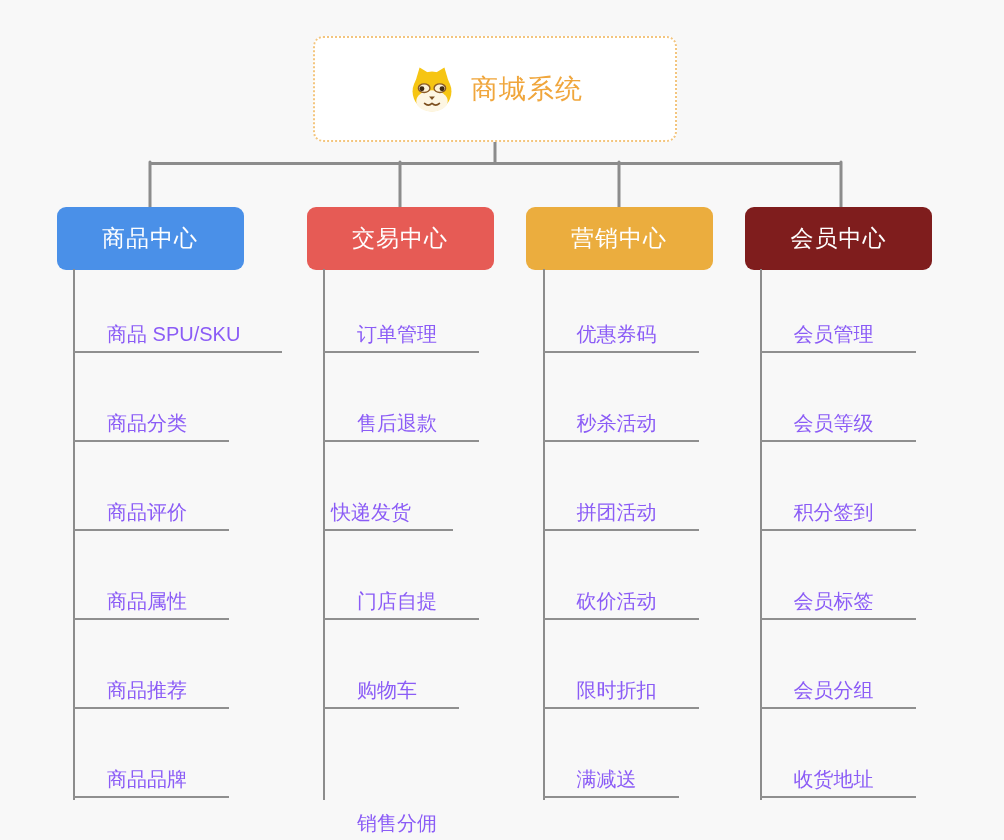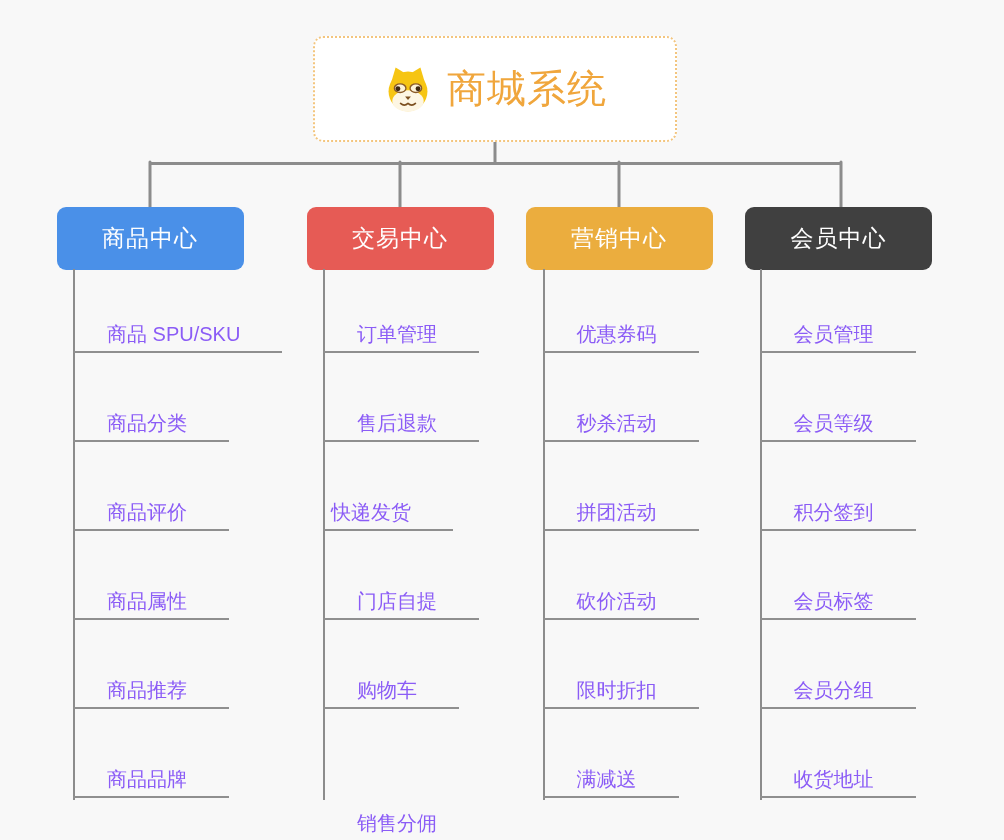--- a/index.html
+++ b/index.html
@@ -29,21 +29,21 @@
     box-sizing: border-box;
     background: #ffffff;
     border: 2px dotted #f3c57e;
     border-radius: 10px;
     display: flex;
     align-items: center;
     justify-content: center;
     gap: 14px;
   }
   .root-title {
-    font-size: 39px;
+    font-size: 27px;
     color: #f0a63c;
     letter-spacing: 1px;
     white-space: nowrap;
   }
   .doge {
     width: 50px; height: 48px;
     flex: 0 0 auto;
   }
   .branch-box {
     position: absolute;
@@ -128,21 +128,21 @@
       <div class="sub-item" style="left: 323px; top: 667px;">购物车</div>
       <div class="sub-item" style="left: 323px; top: 800px;">销售分佣</div>
       <div class="branch-box" style="left: 525.5px; background: rgb(235, 173, 62);">营销中心</div>
       <div class="branch-vline" style="left: 542.5px; top: 269px; height: 531px;"></div>
       <div class="sub-item" style="left: 542.5px; top: 311px;">优惠券码</div>
       <div class="sub-item" style="left: 542.5px; top: 400px;">秒杀活动</div>
       <div class="sub-item" style="left: 542.5px; top: 489px;">拼团活动</div>
       <div class="sub-item" style="left: 542.5px; top: 578px;">砍价活动</div>
       <div class="sub-item" style="left: 542.5px; top: 667px;">限时折扣</div>
       <div class="sub-item" style="left: 542.5px; top: 756px;">满减送</div>
-      <div class="branch-box" style="left: 745px; background: #404040;">会员中心</div>
+      <div class="branch-box" style="left: 745px; background: #7f1d1d;">会员中心</div>
       <div class="branch-vline" style="left: 759.5px; top: 269px; height: 531px;"></div>
       <div class="sub-item" style="left: 759.5px; top: 311px;">会员管理</div>
       <div class="sub-item" style="left: 759.5px; top: 400px;">会员等级</div>
       <div class="sub-item" style="left: 759.5px; top: 489px;">积分签到</div>
       <div class="sub-item" style="left: 759.5px; top: 578px;">会员标签</div>
       <div class="sub-item" style="left: 759.5px; top: 667px; text-align: center;">会员分组</div>
       <div class="sub-item" style="left: 759.5px; top: 756px;">收货地址</div>
     </div>
 
 </div>

